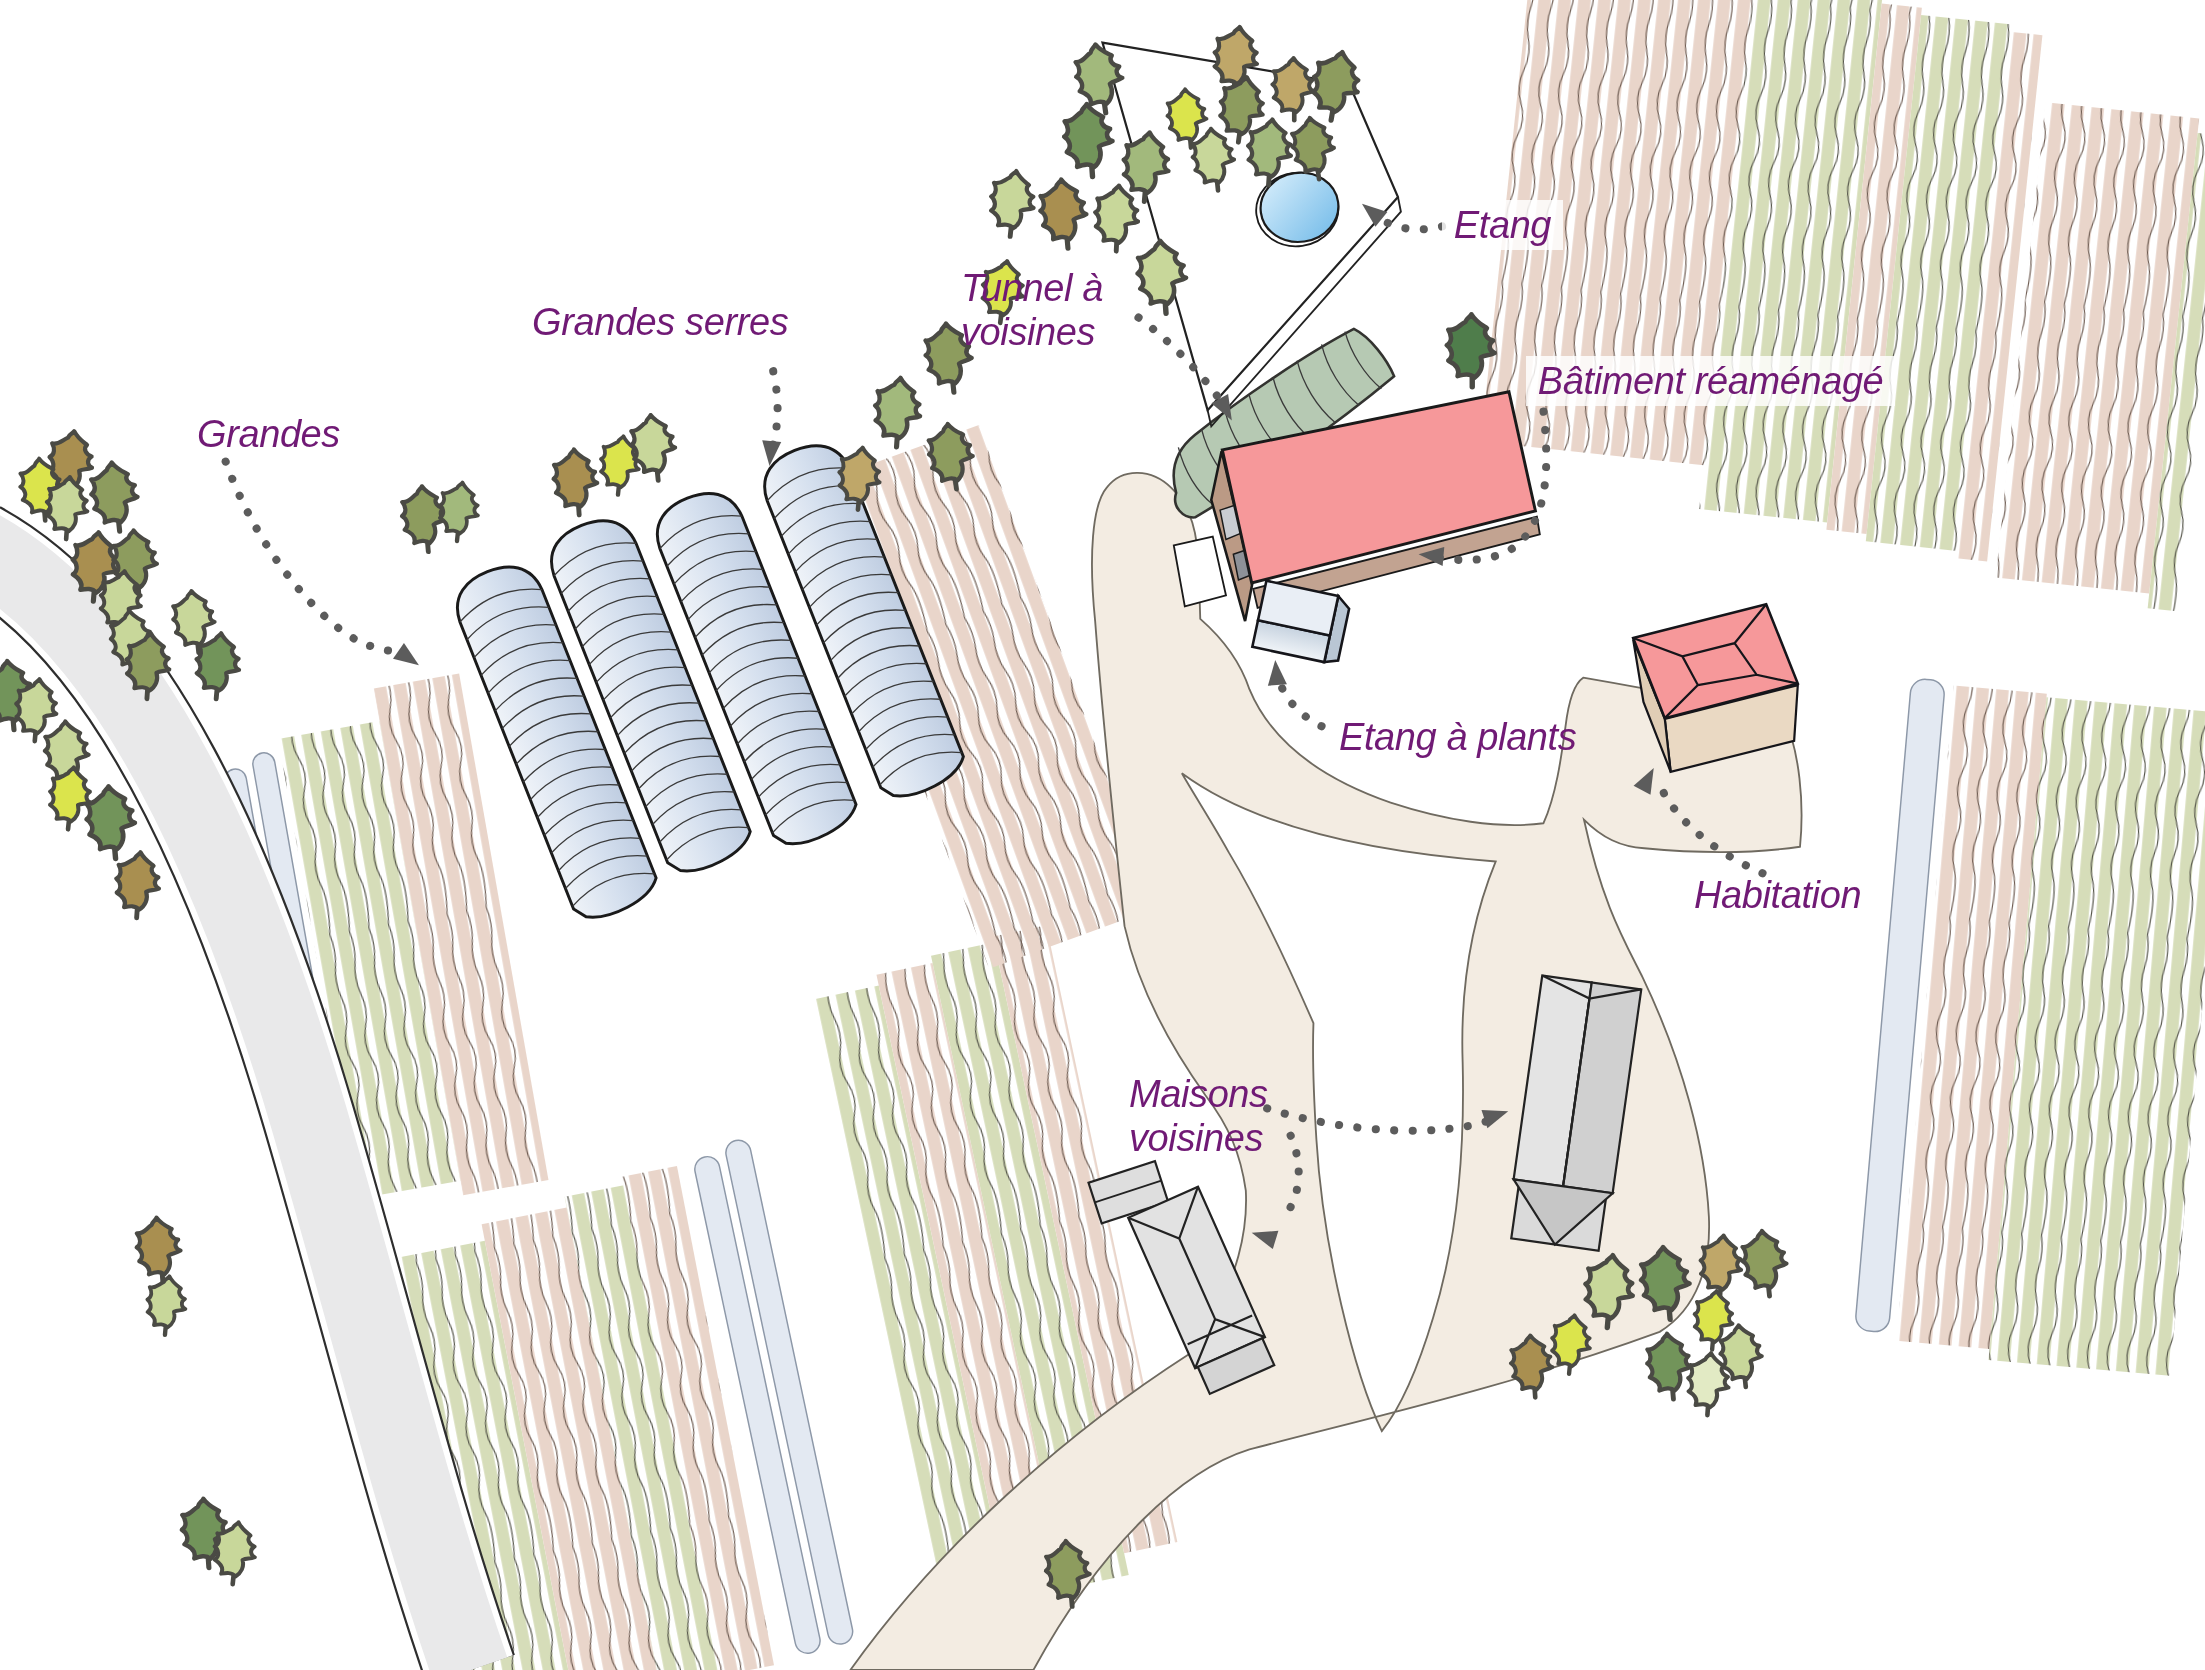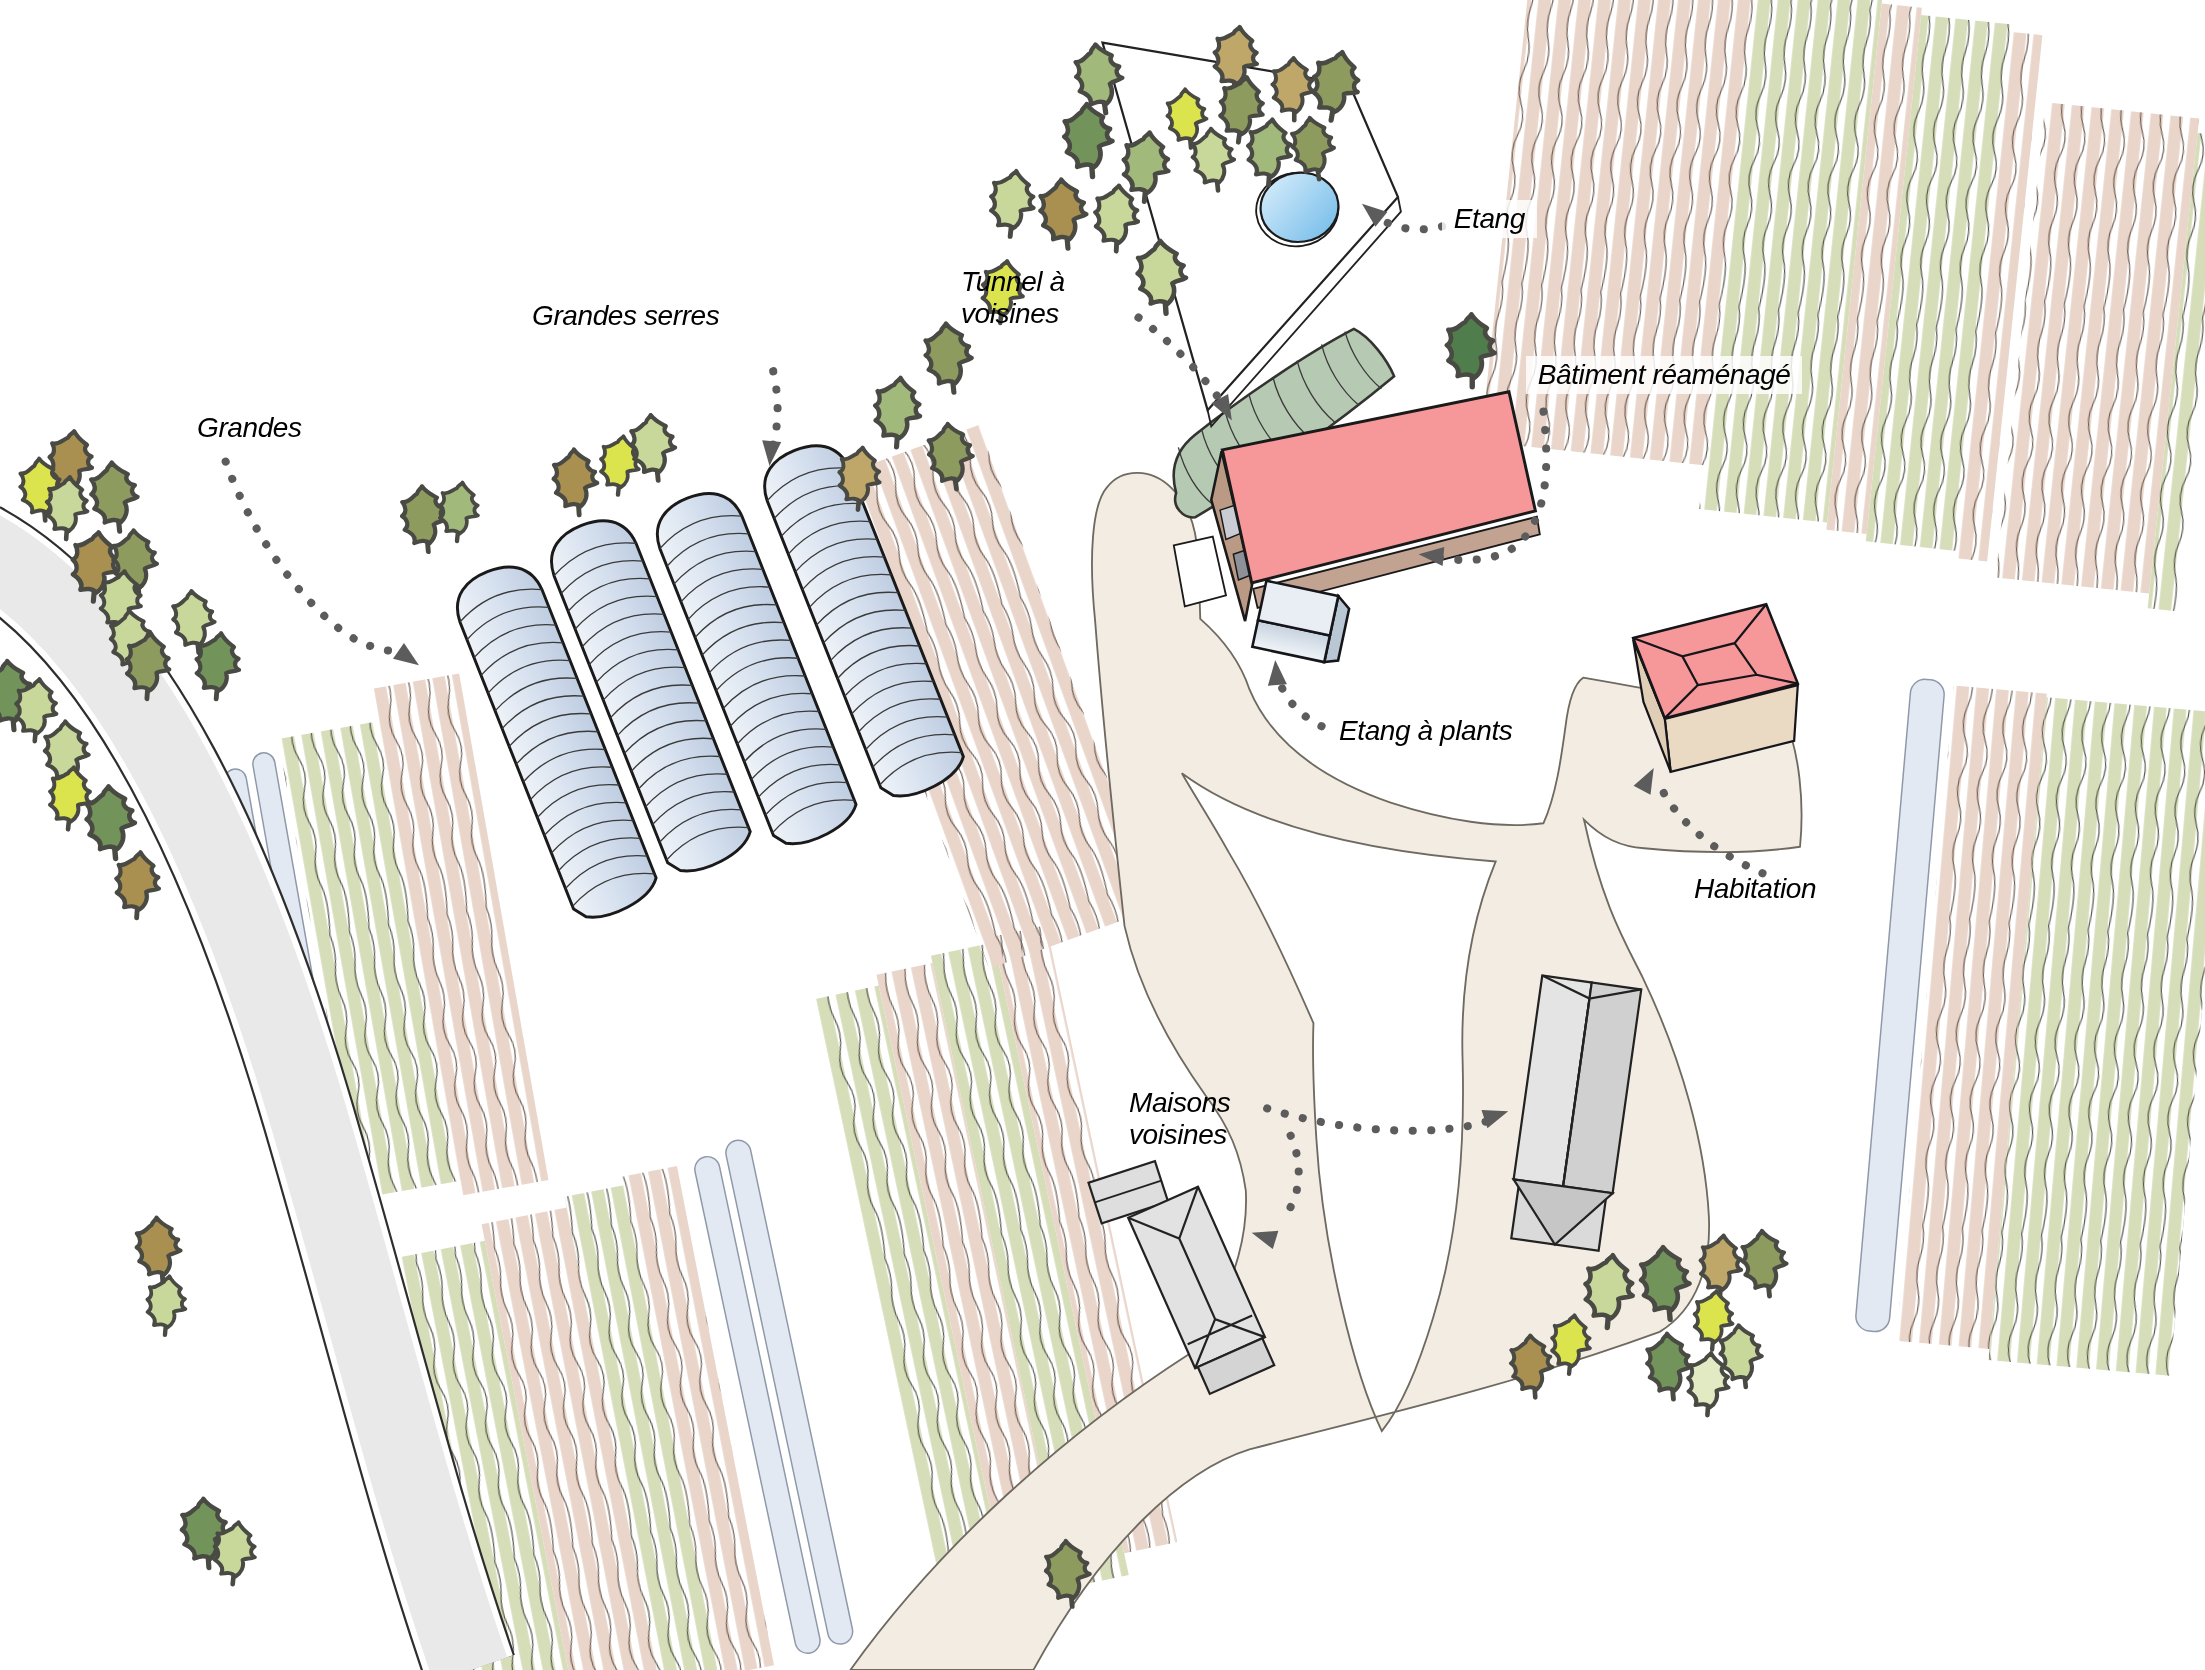--- a/index.html
+++ b/index.html
@@ -1,19 +1,19 @@
 <!DOCTYPE html>
 <html style="font-size:11.8px"><head>
 <meta charset="utf-8">
 <style>
   html,body{margin:0;padding:0;background:#ffffff;}
   .stage{position:relative;width:2205px;height:1670px;background:#ffffff;overflow:hidden;
          font-family:"Liberation Sans", sans-serif;}
   .stage svg{position:absolute;left:0;top:0;}
-  .lbl{position:absolute;font-style:italic;font-size:28px;line-height:1.16;color:#000000;
+  .lbl{position:absolute;font-style:italic;font-size:38px;line-height:1.16;color:#701a75;
        white-space:nowrap;letter-spacing:-0.4px;}
   .lbl.bg{background:rgba(255,255,255,0.82);padding:2.9px 11.8px;}
   .trunk{fill:none;stroke:#4a4a44;stroke-width:7;stroke-linecap:round;}
   .blob{stroke:#4a4a44;stroke-width:6;stroke-linejoin:round;}
   .dots{fill:none;stroke:#5c5c5c;stroke-width:11;stroke-linecap:round;stroke-dasharray:0.1 25;}
   .ahead{fill:#5c5c5c;}
   .rib{fill:none;stroke:#3a3a3a;stroke-width:1.8;}
 </style>
 </head>
 <body>
@@ -291,18 +291,18 @@
 <div class="lbl bg" style="left:1442px;top:200px;"><span>Etang</span></div>
 <div class="lbl" style="left:961px;top:266px;">
   <span style="display:block">Tunnel à</span>
   <span style="display:block">voisines</span>
 </div>
 <div class="lbl" style="left:532px;top:300px;"><span>Grandes serres</span></div>
 <div class="lbl" style="left:197px;top:412px;"><span>Grandes</span></div>
 <div class="lbl bg" style="left:1526px;top:356px;"><span>Bâtiment réaménagé</span></div>
 <div class="lbl" style="left:1339px;top:715px;"><span>Etang à plants</span></div>
 <div class="lbl" style="left:1694px;top:873px;"><span>Habitation</span></div>
-<div class="lbl" style="left:1129px;top:1072px;margin-top:15px;">
+<div class="lbl" style="left:1129px;top:1072px;">
   <span style="display:block">Maisons</span>
   <span style="display:block">voisines</span>
 </div>
 </div>
 
 
 </body></html>

